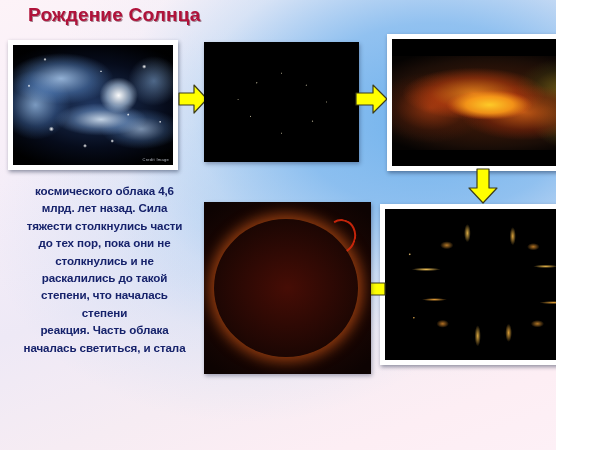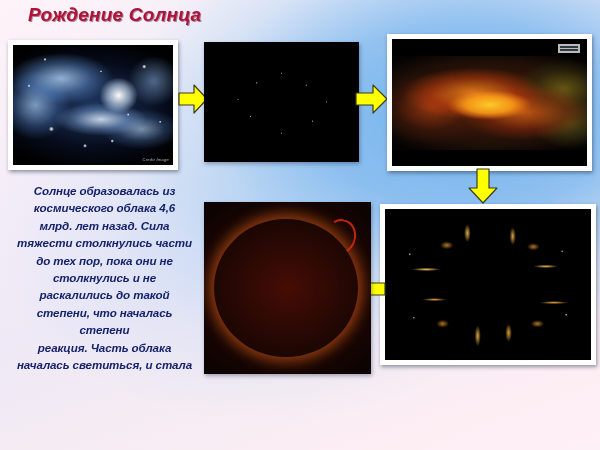--- a/index.html
+++ b/index.html
@@ -7,28 +7,27 @@
     padding: 0;
   }
   body {
     width: 600px;
     height: 450px;
     overflow: hidden;
     font-family: "Liberation Sans", sans-serif;
   }
   #slide {
     position: relative;
-    width: 600px;
+    width: 556px;
     height: 450px;
     overflow: hidden;
     background:
       radial-gradient(ellipse 70% 58% at 78% 26%, rgba(105,175,236,0.95) 0%, rgba(120,182,238,0.80) 36%, rgba(168,208,242,0.42) 62%, rgba(214,229,246,0.12) 82%, rgba(255,255,255,0) 100%),
       radial-gradient(ellipse 46% 44% at 44% 50%, rgba(150,196,240,0.55) 0%, rgba(186,214,243,0.26) 55%, rgba(255,255,255,0) 100%),
       linear-gradient(160deg, #fdf3f8 0%, #f6eef8 28%, #eee9f6 52%, #f6ecf3 72%, #fdeef4 88%, #fdf0f6 100%);
-    font-style: italic;
   }
 
   
   #title {
     position: absolute;
     left: 28px;
     top: 4px;
     font-size: 19px;
     font-weight: bold;
     color: #b0123a;
@@ -302,21 +301,20 @@
 
   <div class="pic plain" id="pic-sun">
     <div class="inner">
       <div class="sun-bg"></div>
       <div class="sun-disk"></div>
       <div class="prominence"></div>
     </div>
   </div>
 
   <div id="body-text">
-    <span class="ln">Солнце образовалась из</span>
     <span class="ln">космического облака 4,6</span>
     <span class="ln">млрд. лет назад. Сила</span>
     <span class="ln">тяжести столкнулись части</span>
     <span class="ln">до тех пор, пока они не</span>
     <span class="ln">столкнулись и не</span>
     <span class="ln">раскалились до такой</span>
     <span class="ln">степени, что началась</span>
     <span class="ln">степени</span>
     <span class="ln">реакция. Часть облака</span>
     <span class="ln">началась светиться, и стала</span>

